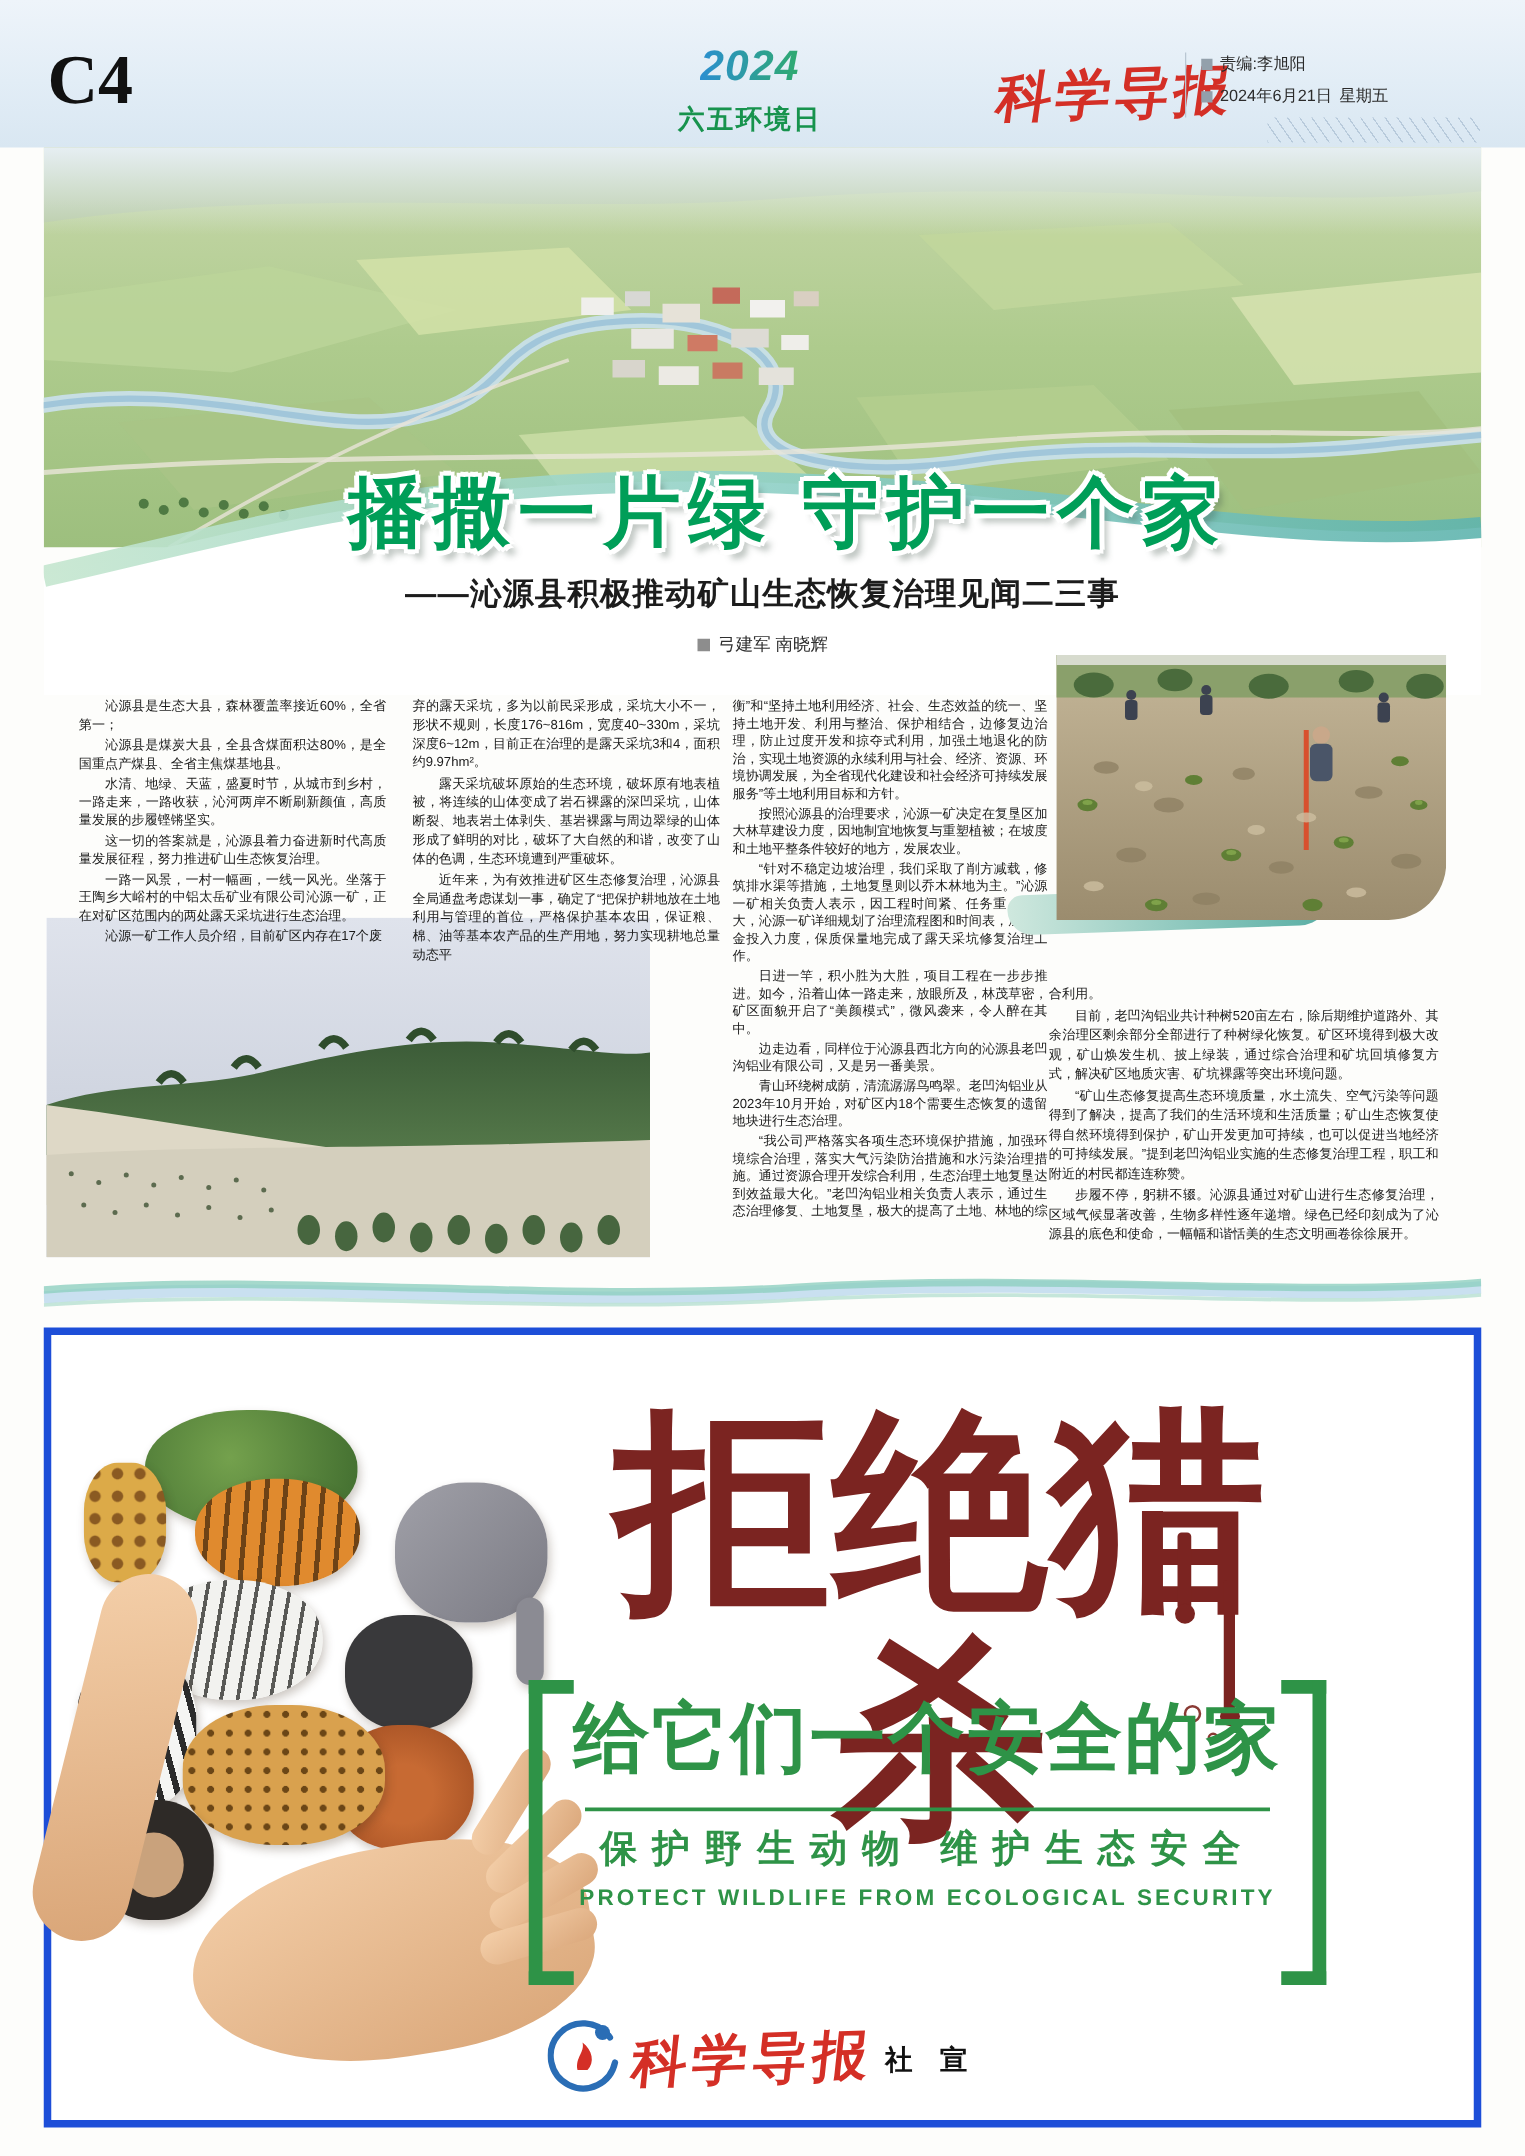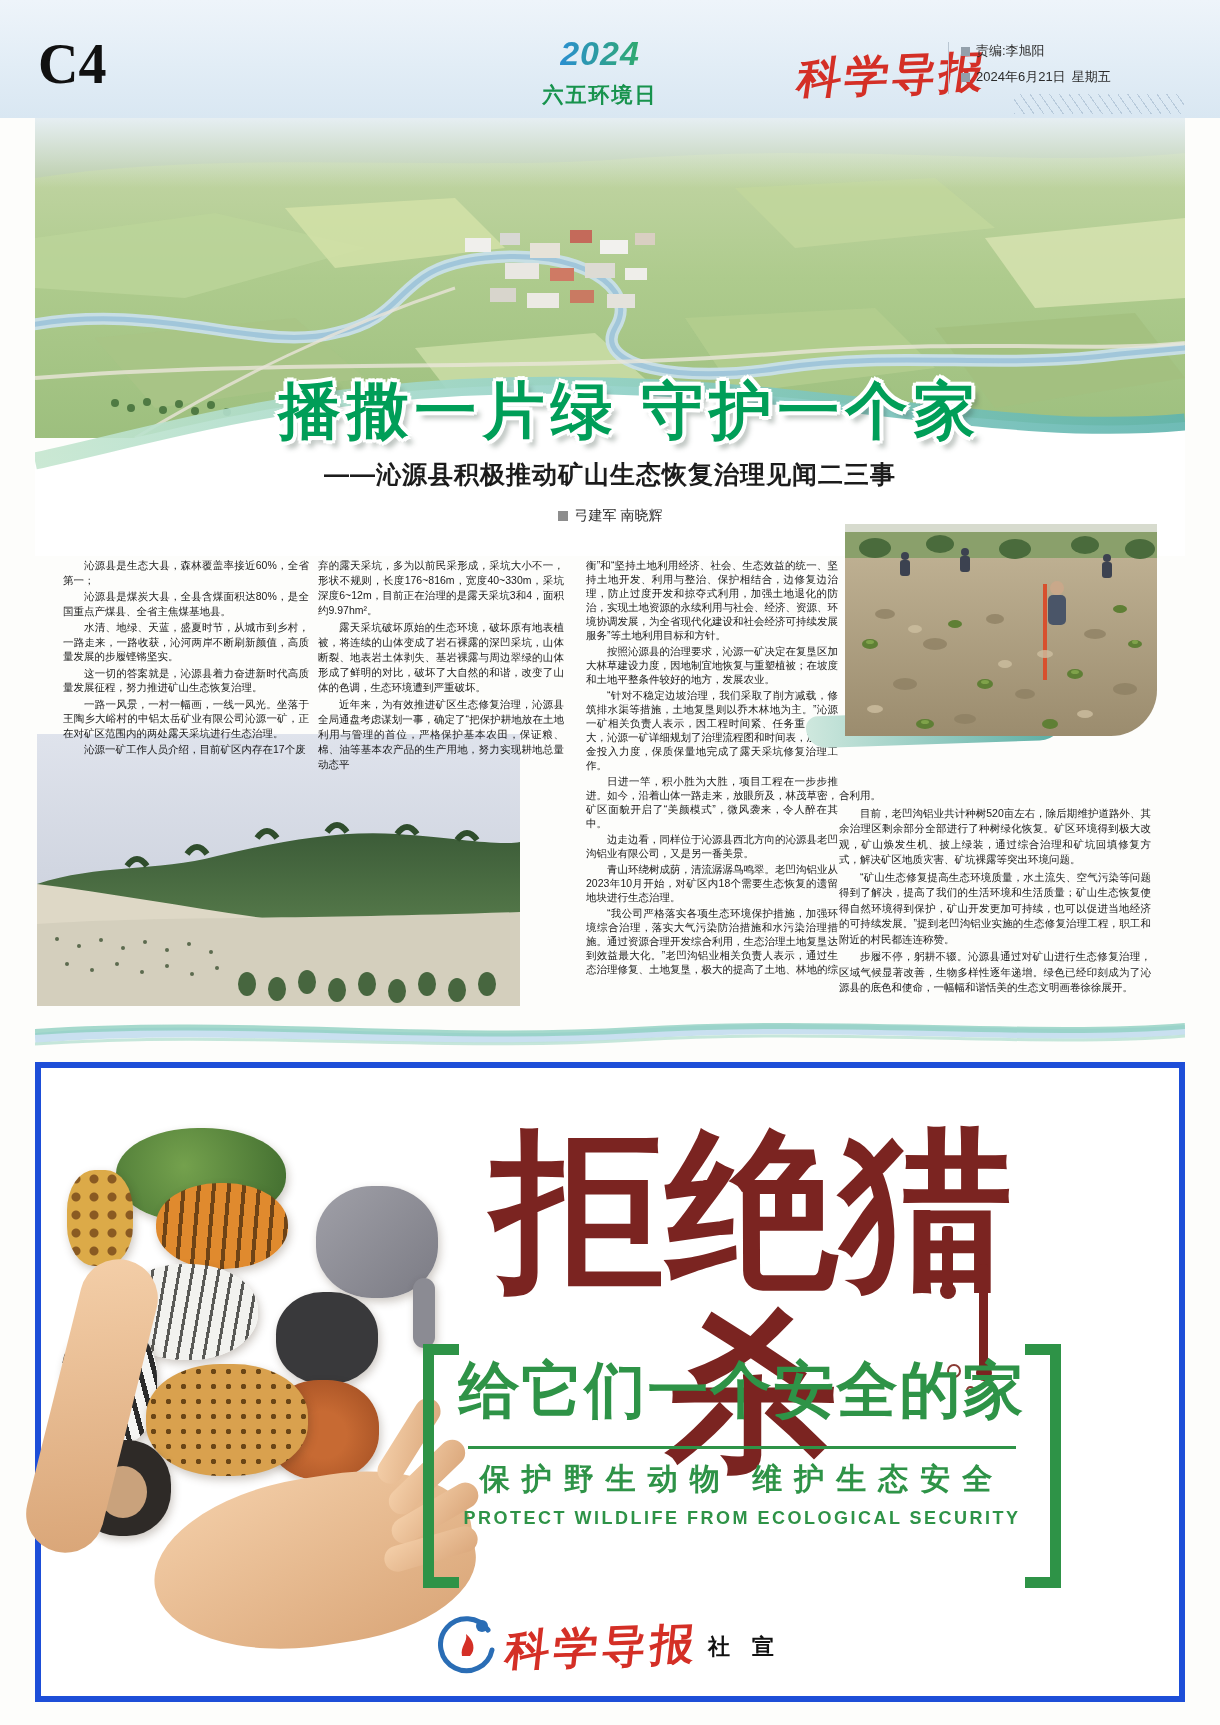--- a/index.html
+++ b/index.html
@@ -42,21 +42,21 @@
   .byline { margin-top:16px; font-size:14px; color:#2f2f2f; display:flex; justify-content:center;
             align-items:center; gap:7px; }
   .byline .sq { background:#8d8d8d; width:10px; height:10px; }
 
   
   .col { position:absolute; font-size:10.5px; line-height:15px; color:#1a1a1a; text-align:justify;
          overflow:hidden; z-index:2; }
   .col p { text-indent:2em; margin-bottom:2px; }
   .col-cont p:first-child { text-indent:0; }
   .col1 { left:63px;  top:558px; width:246px; height:230px; line-height:14.5px; }
-  .col2 { left:318px; top:558px; width:246px; height:300px; }
+  .col2 { left:330px; top:558px; width:246px; height:300px; }
   .col3 { left:586px; top:558px; width:252px; height:452px; line-height:14px; }
   .col4 { left:839px; top:744px; width:312px; height:264px; line-height:15.5px;margin-top:44px; }
 
   
   .photo { position:absolute; overflow:hidden; z-index:1; }
   .mountain { left:37px; top:734px; width:483px; height:272px; box-shadow:inset 0 0 34px 22px rgba(255,255,255,.95); }
   .mountain svg { display:block; }
   .planting { left:845px; top:524px; width:312px; height:212px; border-radius:0 0 46px 0; z-index:3; }
   .planting-accent { position:absolute; left:806px; top:712px; width:260px; height:32px; z-index:2;
       background:linear-gradient(90deg,#cfe8de,#57ada3); border-radius:18px 0 40px 30px; transform:rotate(-2deg); }

